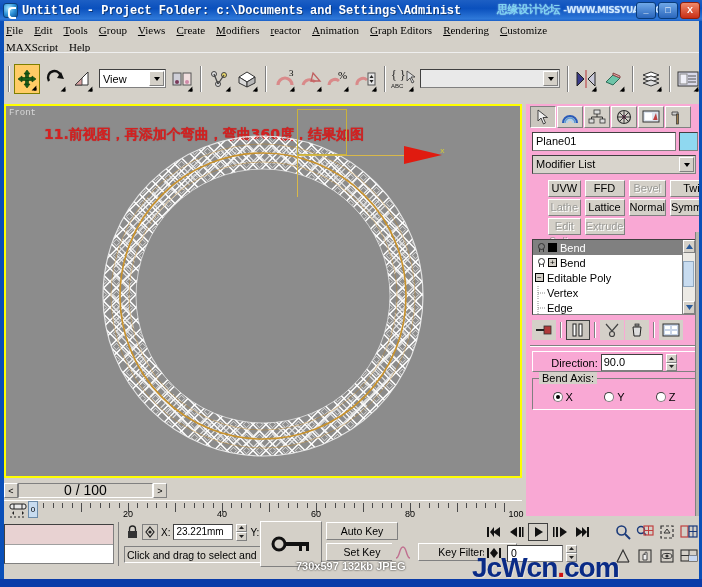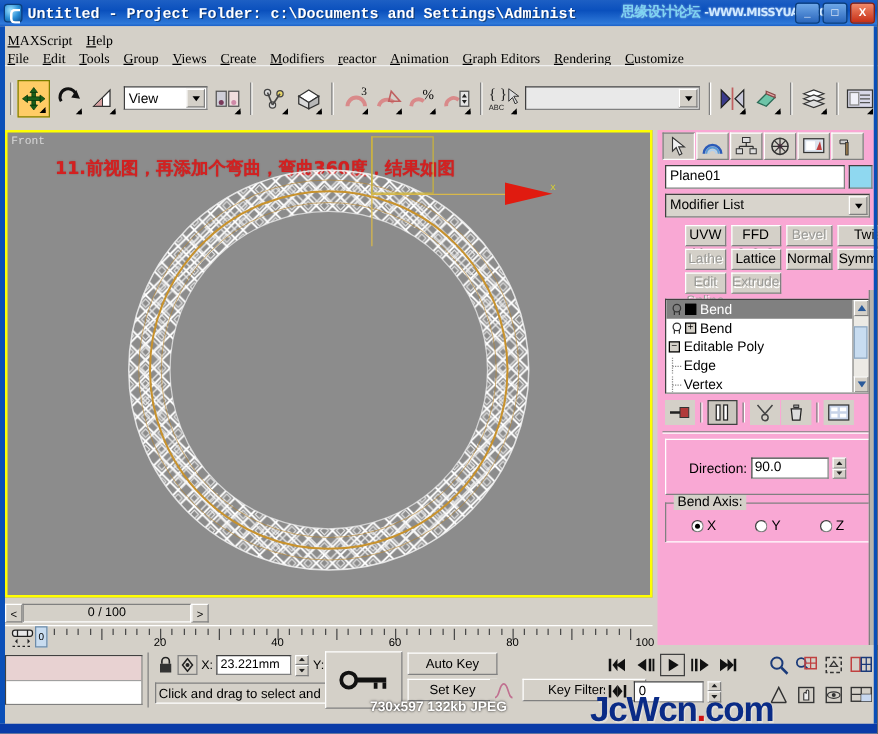--- a/index.html
+++ b/index.html
@@ -286,21 +286,21 @@
   .sbtn.sel { border:1px solid #404040; background:#cac6be;}
   .vsep { width:2px;height:16px;border-left:1px solid #808080;border-right:1px solid #fff;margin:0 3px;}
 
   .cp-divider {
     margin:4px 4px 0 4px; height:2px;
     border-top:1px solid #808080; border-bottom:1px solid #fff;
   }
   .rollout {
     margin:4px 6px 3px 6px;
     border:1px solid #fff; border-right-color:#808080;border-bottom-color:#808080;
-    padding:12px;
+    padding:0;
     position:relative;
   }
   .fieldrow {
     display:flex;align-items:center;justify-content:center;gap:3px;
     font-size:11px; margin-top:2px;
   }
   .spinfield {
     width:62px;height:17px;background:#fff;
     border:1px solid #808080;border-top-color:#404040;border-left-color:#404040;
     font-size:11px;padding-left:2px;line-height:15px;
@@ -342,21 +342,21 @@
     display:flex; align-items:center;
   }
   .ts-btn {
     width:14px;height:15px;background:#d4d0c8;
     border:1px solid #fff;border-right-color:#808080;border-bottom-color:#808080;
     display:flex;align-items:center;justify-content:center;font-size:9px;
   }
   .ts-field {
     flex:0 0 135px; height:15px; background:#d4d0c8;
     border:1px solid #808080;border-right-color:#fff;border-bottom-color:#fff;
-    font-size:10px;text-align:center;line-height:13px;
+    font-size:14px;text-align:center;line-height:13px;
   }
   .trackbar {
     position:absolute; left:4px; top:500px; width:518px; height:20px;
     background:#d4d0c8; border-top:1px solid #fff;
   }
   .tb-ruler { position:absolute; left:30px; top:0; right:0; height:20px; }
   .tick { position:absolute; top:2px; width:1px; background:#4a4a4a; }
   .tlabel { position:absolute; top:8px; font-size:9px; color:#000;
             font-family:"Liberation Sans",sans-serif; transform:translateX(-50%); }
   .frame-thumb {
@@ -524,37 +524,37 @@
       <div class="tb-btn close">
           <span>X</span>
         </div>
     </div>
   </div>
 
   <div class="leftblue"></div>
   <div class="rightblue"></div>
 
   <div class="menubar">
-    <div class="menurow" id="menu-row-2" style="margin-top:3px;">
-        <div class="menu-item"><span class="u">M</span><span>AXScript</span></div>
-        <div class="menu-item"><span class="u">H</span><span>elp</span></div>
-      </div>
     <div class="menurow" id="menu-row-1">
         <div class="menu-item"><span class="u">F</span><span>ile</span></div>
         <div class="menu-item"><span class="u">E</span><span>dit</span></div>
         <div class="menu-item"><span class="u">T</span><span>ools</span></div>
         <div class="menu-item"><span class="u">G</span><span>roup</span></div>
         <div class="menu-item"><span class="u">V</span><span>iews</span></div>
         <div class="menu-item"><span class="u">C</span><span>reate</span></div>
         <div class="menu-item"><span class="u">M</span><span>odifiers</span></div>
         <div class="menu-item"><span class="u">r</span><span>eactor</span></div>
         <div class="menu-item"><span class="u">A</span><span>nimation</span></div>
         <div class="menu-item"><span class="u">G</span><span>raph Editors</span></div>
         <div class="menu-item"><span class="u">R</span><span>endering</span></div>
         <div class="menu-item"><span class="u">C</span><span>ustomize</span></div>
+      </div>
+    <div class="menurow" id="menu-row-2" style="margin-top:3px;">
+        <div class="menu-item"><span class="u">M</span><span>AXScript</span></div>
+        <div class="menu-item"><span class="u">H</span><span>elp</span></div>
       </div>
   </div>
 
   <div class="toolbar">
     <div class="tbar-sep"></div>
 
     <div class="tbtn active corner">
       <svg width="20" height="20" viewBox="0 0 20 20">
         <g fill="#1a5e1a" stroke="#0a3a0a" stroke-width="0.6">
           <polygon points="10,1 13,5 7,5"></polygon>
@@ -848,30 +848,30 @@
             <span class="boxicon">−</span>
             <span>Editable Poly</span>
           </div>
           <div class="stack-row">
             <span class="tree-ind">
               <svg width="12" height="13" viewBox="0 0 12 13">
                 <line x1="3" y1="0" x2="3" y2="13" stroke="#888" stroke-dasharray="1 1"></line>
                 <line x1="3" y1="7" x2="11" y2="7" stroke="#888" stroke-dasharray="1 1"></line>
               </svg>
             </span>
-            <span>Edge</span>
+            <span>Vertex</span>
           </div>
           <div class="stack-row">
             <span class="tree-ind">
               <svg width="12" height="13" viewBox="0 0 12 13">
                 <line x1="3" y1="0" x2="3" y2="13" stroke="#888" stroke-dasharray="1 1"></line>
                 <line x1="3" y1="7" x2="11" y2="7" stroke="#888" stroke-dasharray="1 1"></line>
               </svg>
             </span>
-            <span>Vertex</span>
+            <span>Edge</span>
           </div>
         </div>
       <div class="stack-scroll">
         <div class="ss-btn">
           <svg width="7" height="5" viewBox="0 0 7 5">
               <polygon points="3.5,0 7,5 0,5" fill="#2a5a9a"></polygon>
             </svg>
         </div>
         <div class="ss-track">
             <div class="ss-thumb"></div>

